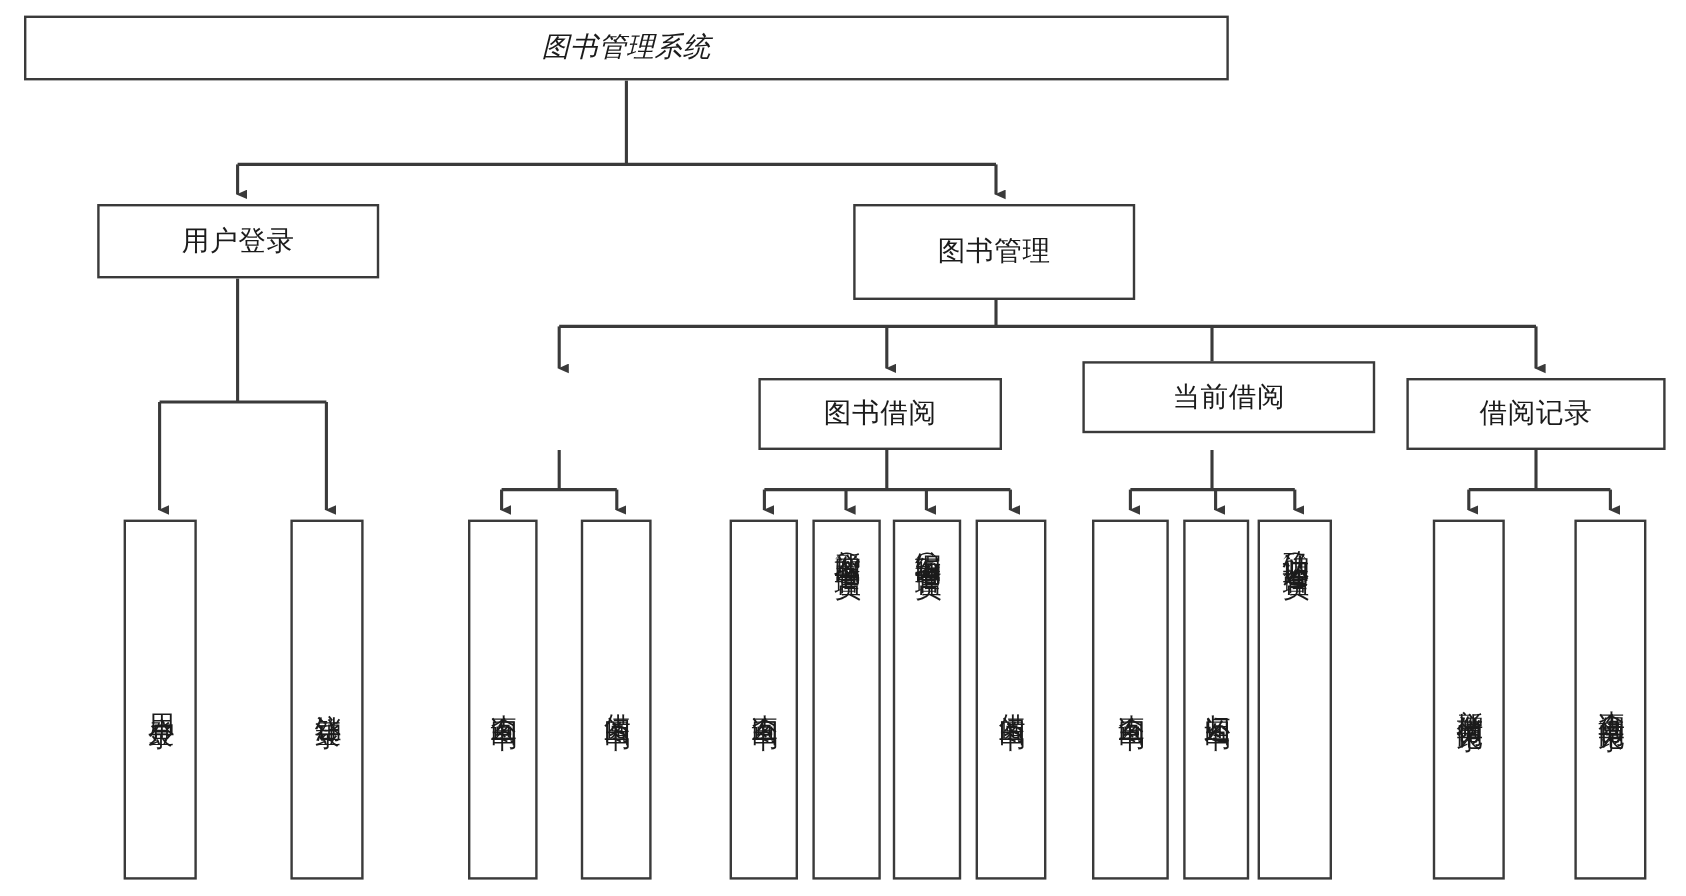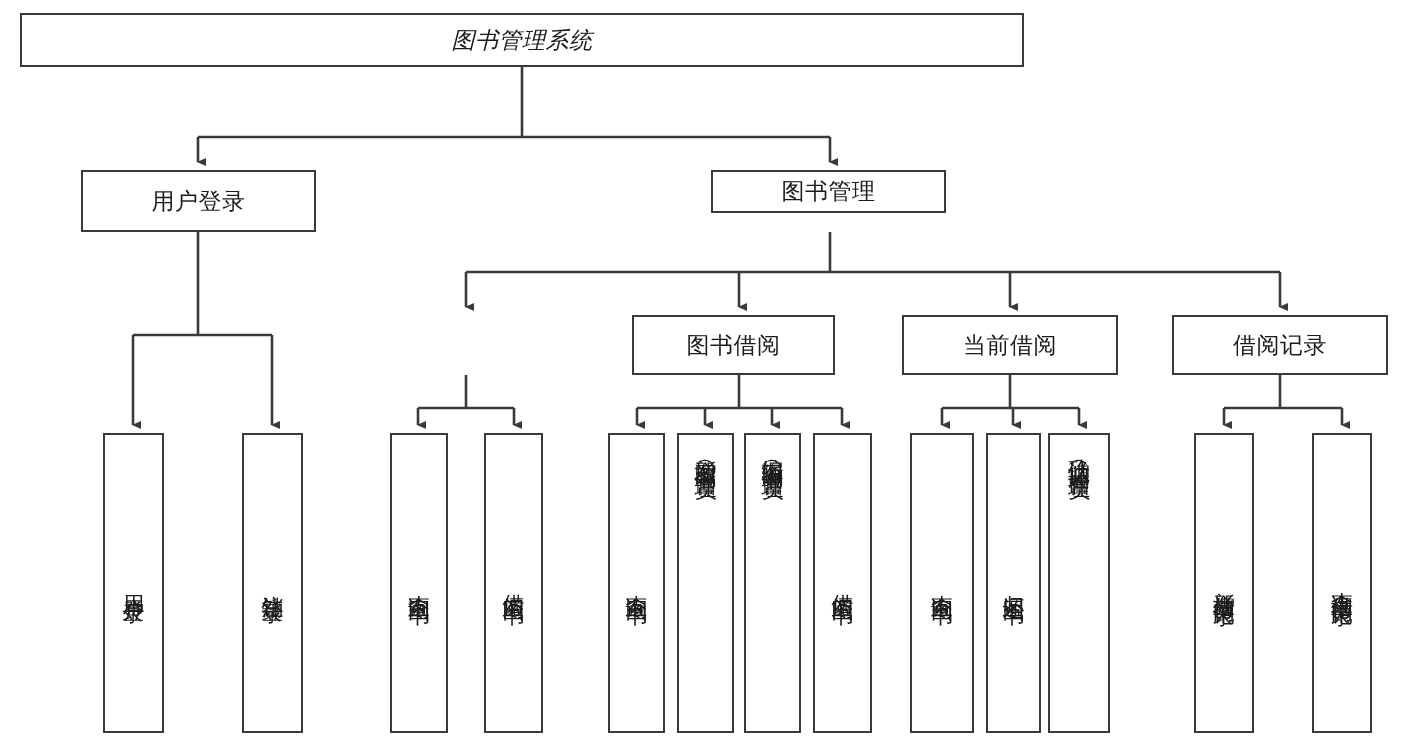--- a/index.html
+++ b/index.html
@@ -126,28 +126,28 @@
     </g>
   </svg>
 
   <div class="node" style="left:20px; top:13px; width:1004px; height:54px;font-style:italic;">
     <span class="node-label">图书管理系统</span>
   </div>
 
   <div class="node" style="left:81px; top:170px; width:235px; height:62px;">
     <span class="node-label">用户登录</span>
   </div>
-  <div class="node" style="left:711px; top:170px; width:235px; height:43px;">
+  <div class="node" style="left:711px; top:170px; width:235px; height:80px;">
     <span class="node-label">图书管理</span>
   </div>
 
   <div class="node" style="left:632px; top:315px; width:203px; height:60px;">
     <span class="node-label">图书借阅</span>
   </div>
-  <div class="node" style="left:902px; top:315px; width:216px; height:60px;">
+  <div class="node" style="left:902px; top:301px; width:244px; height:60px;">
     <span class="node-label">当前借阅</span>
   </div>
   <div class="node" style="left:1172px; top:315px; width:216px; height:60px;">
     <span class="node-label">借阅记录</span>
   </div>
 
   <div class="node leaf center-v" style="left:103px; top:433px; width:61px; height:300px;">
     <span class="node-label">用户登录</span>
   </div>
   <div class="node leaf center-v" style="left:242px; top:433px; width:61px; height:300px;">

